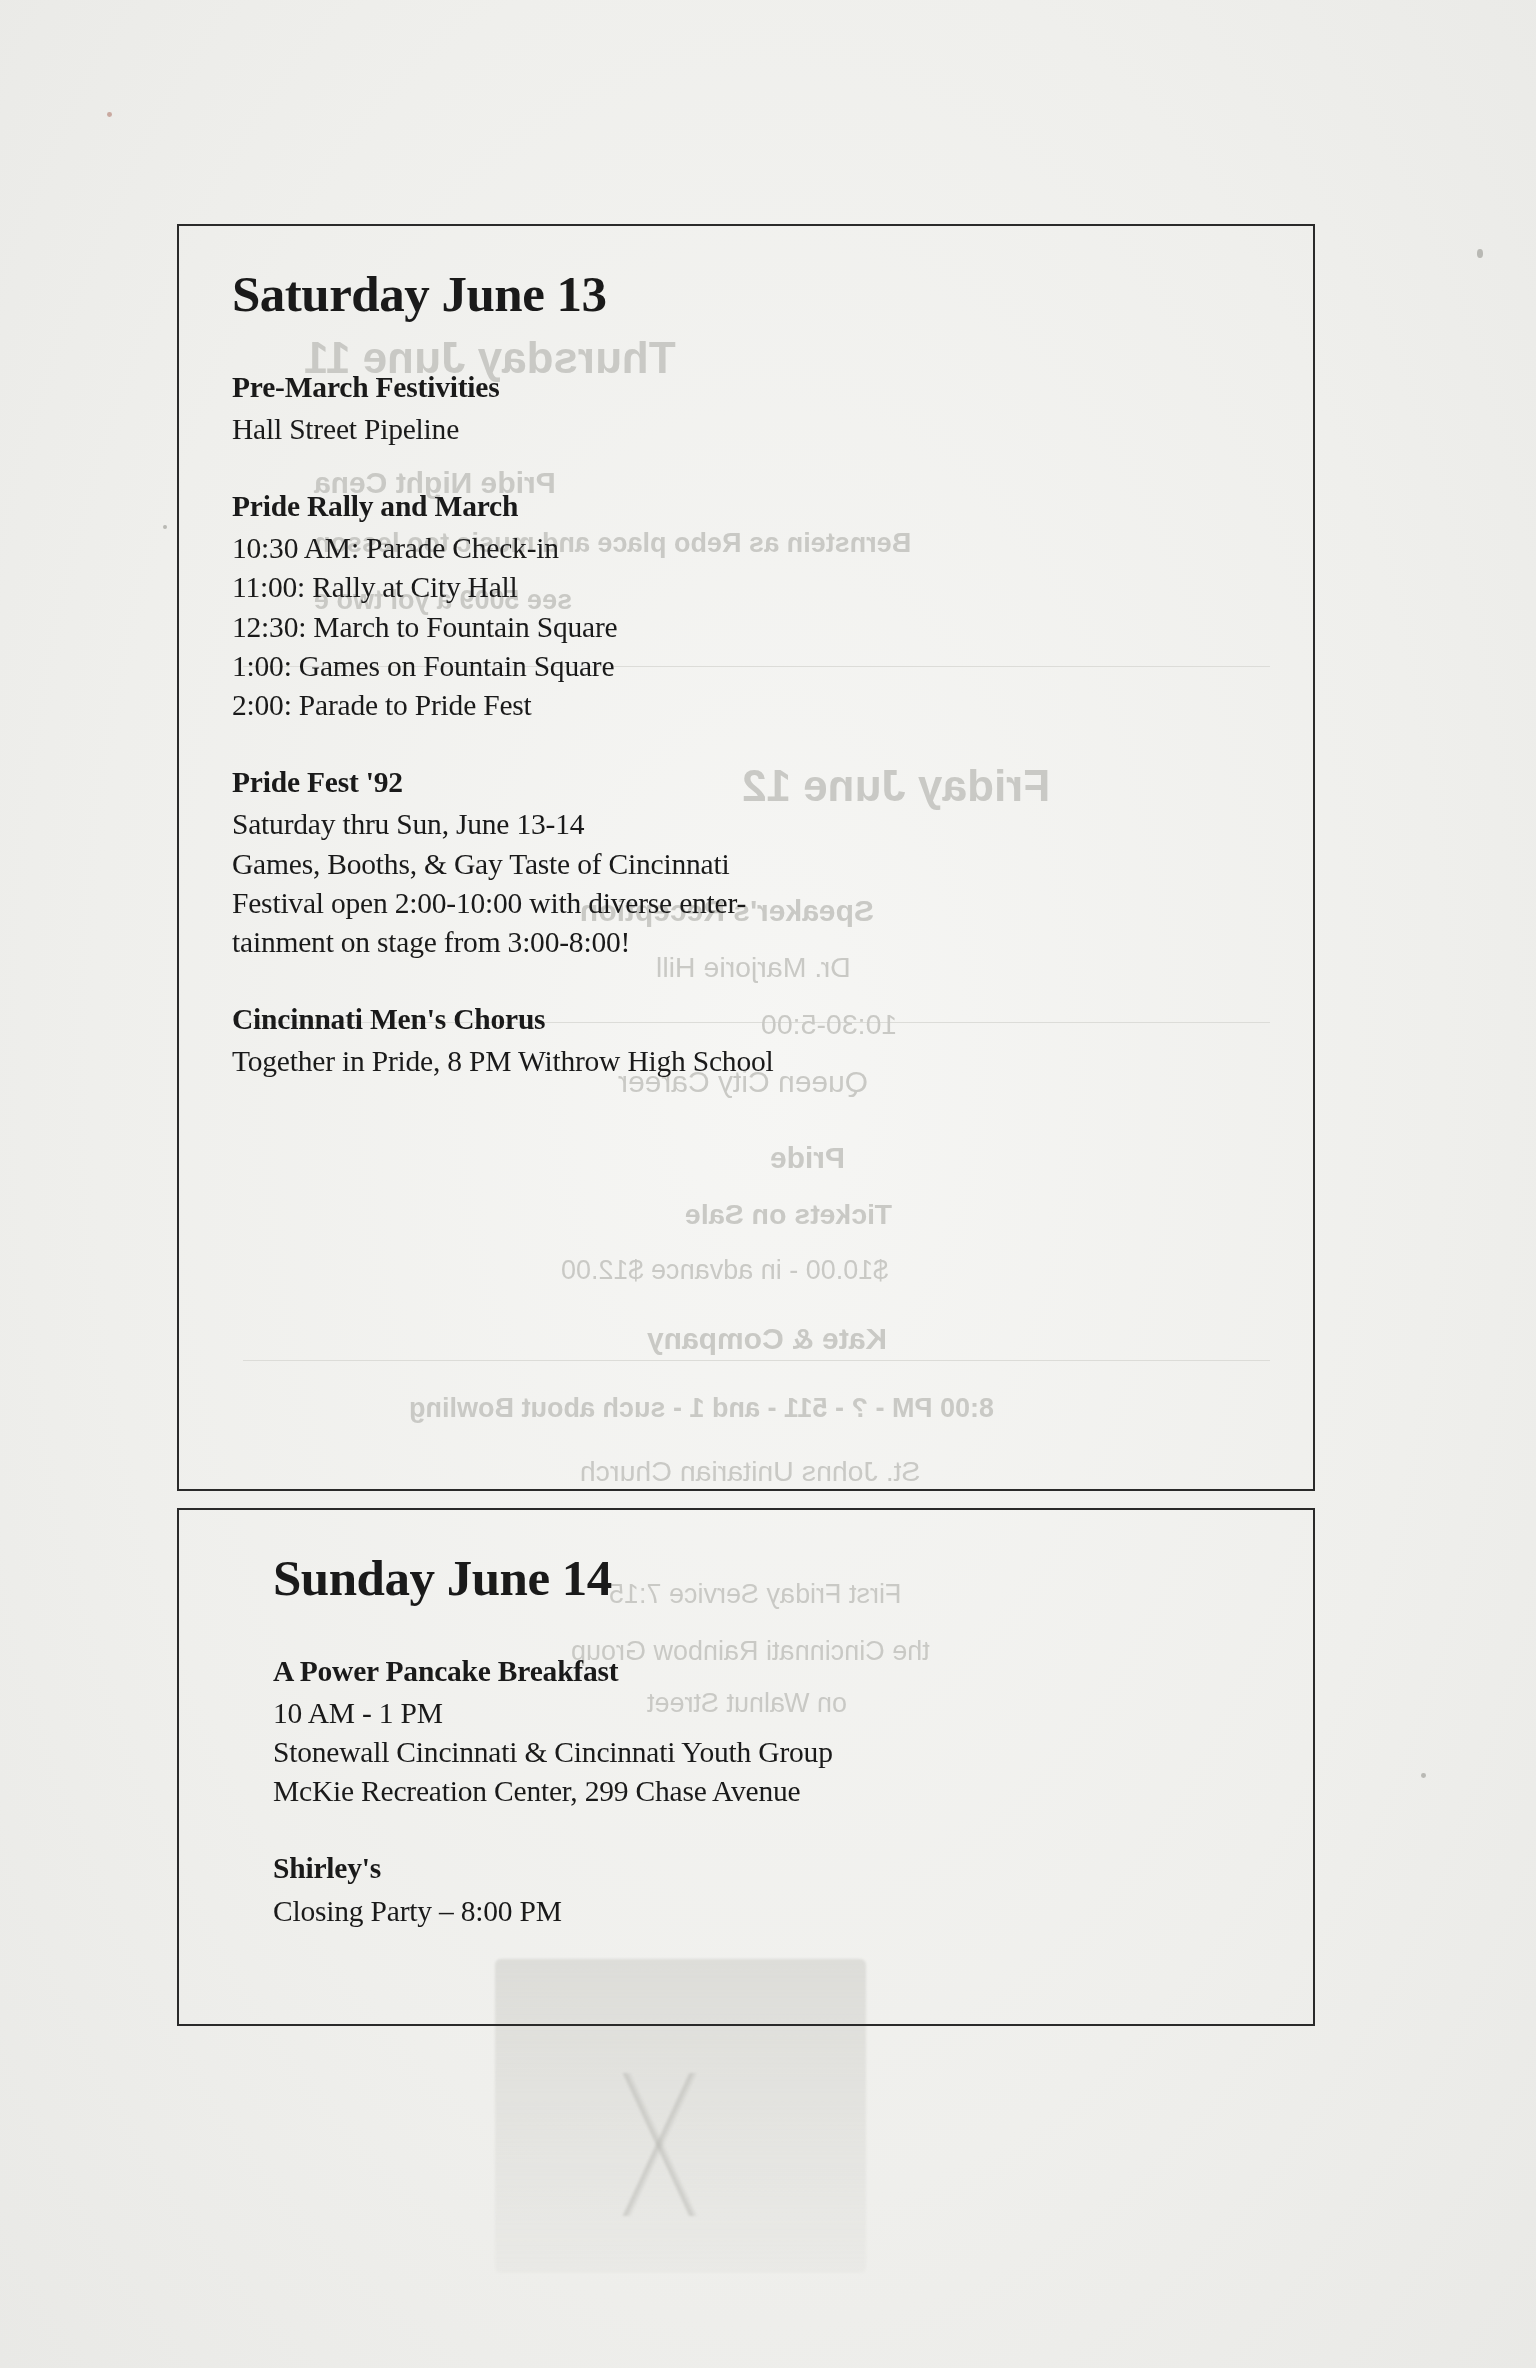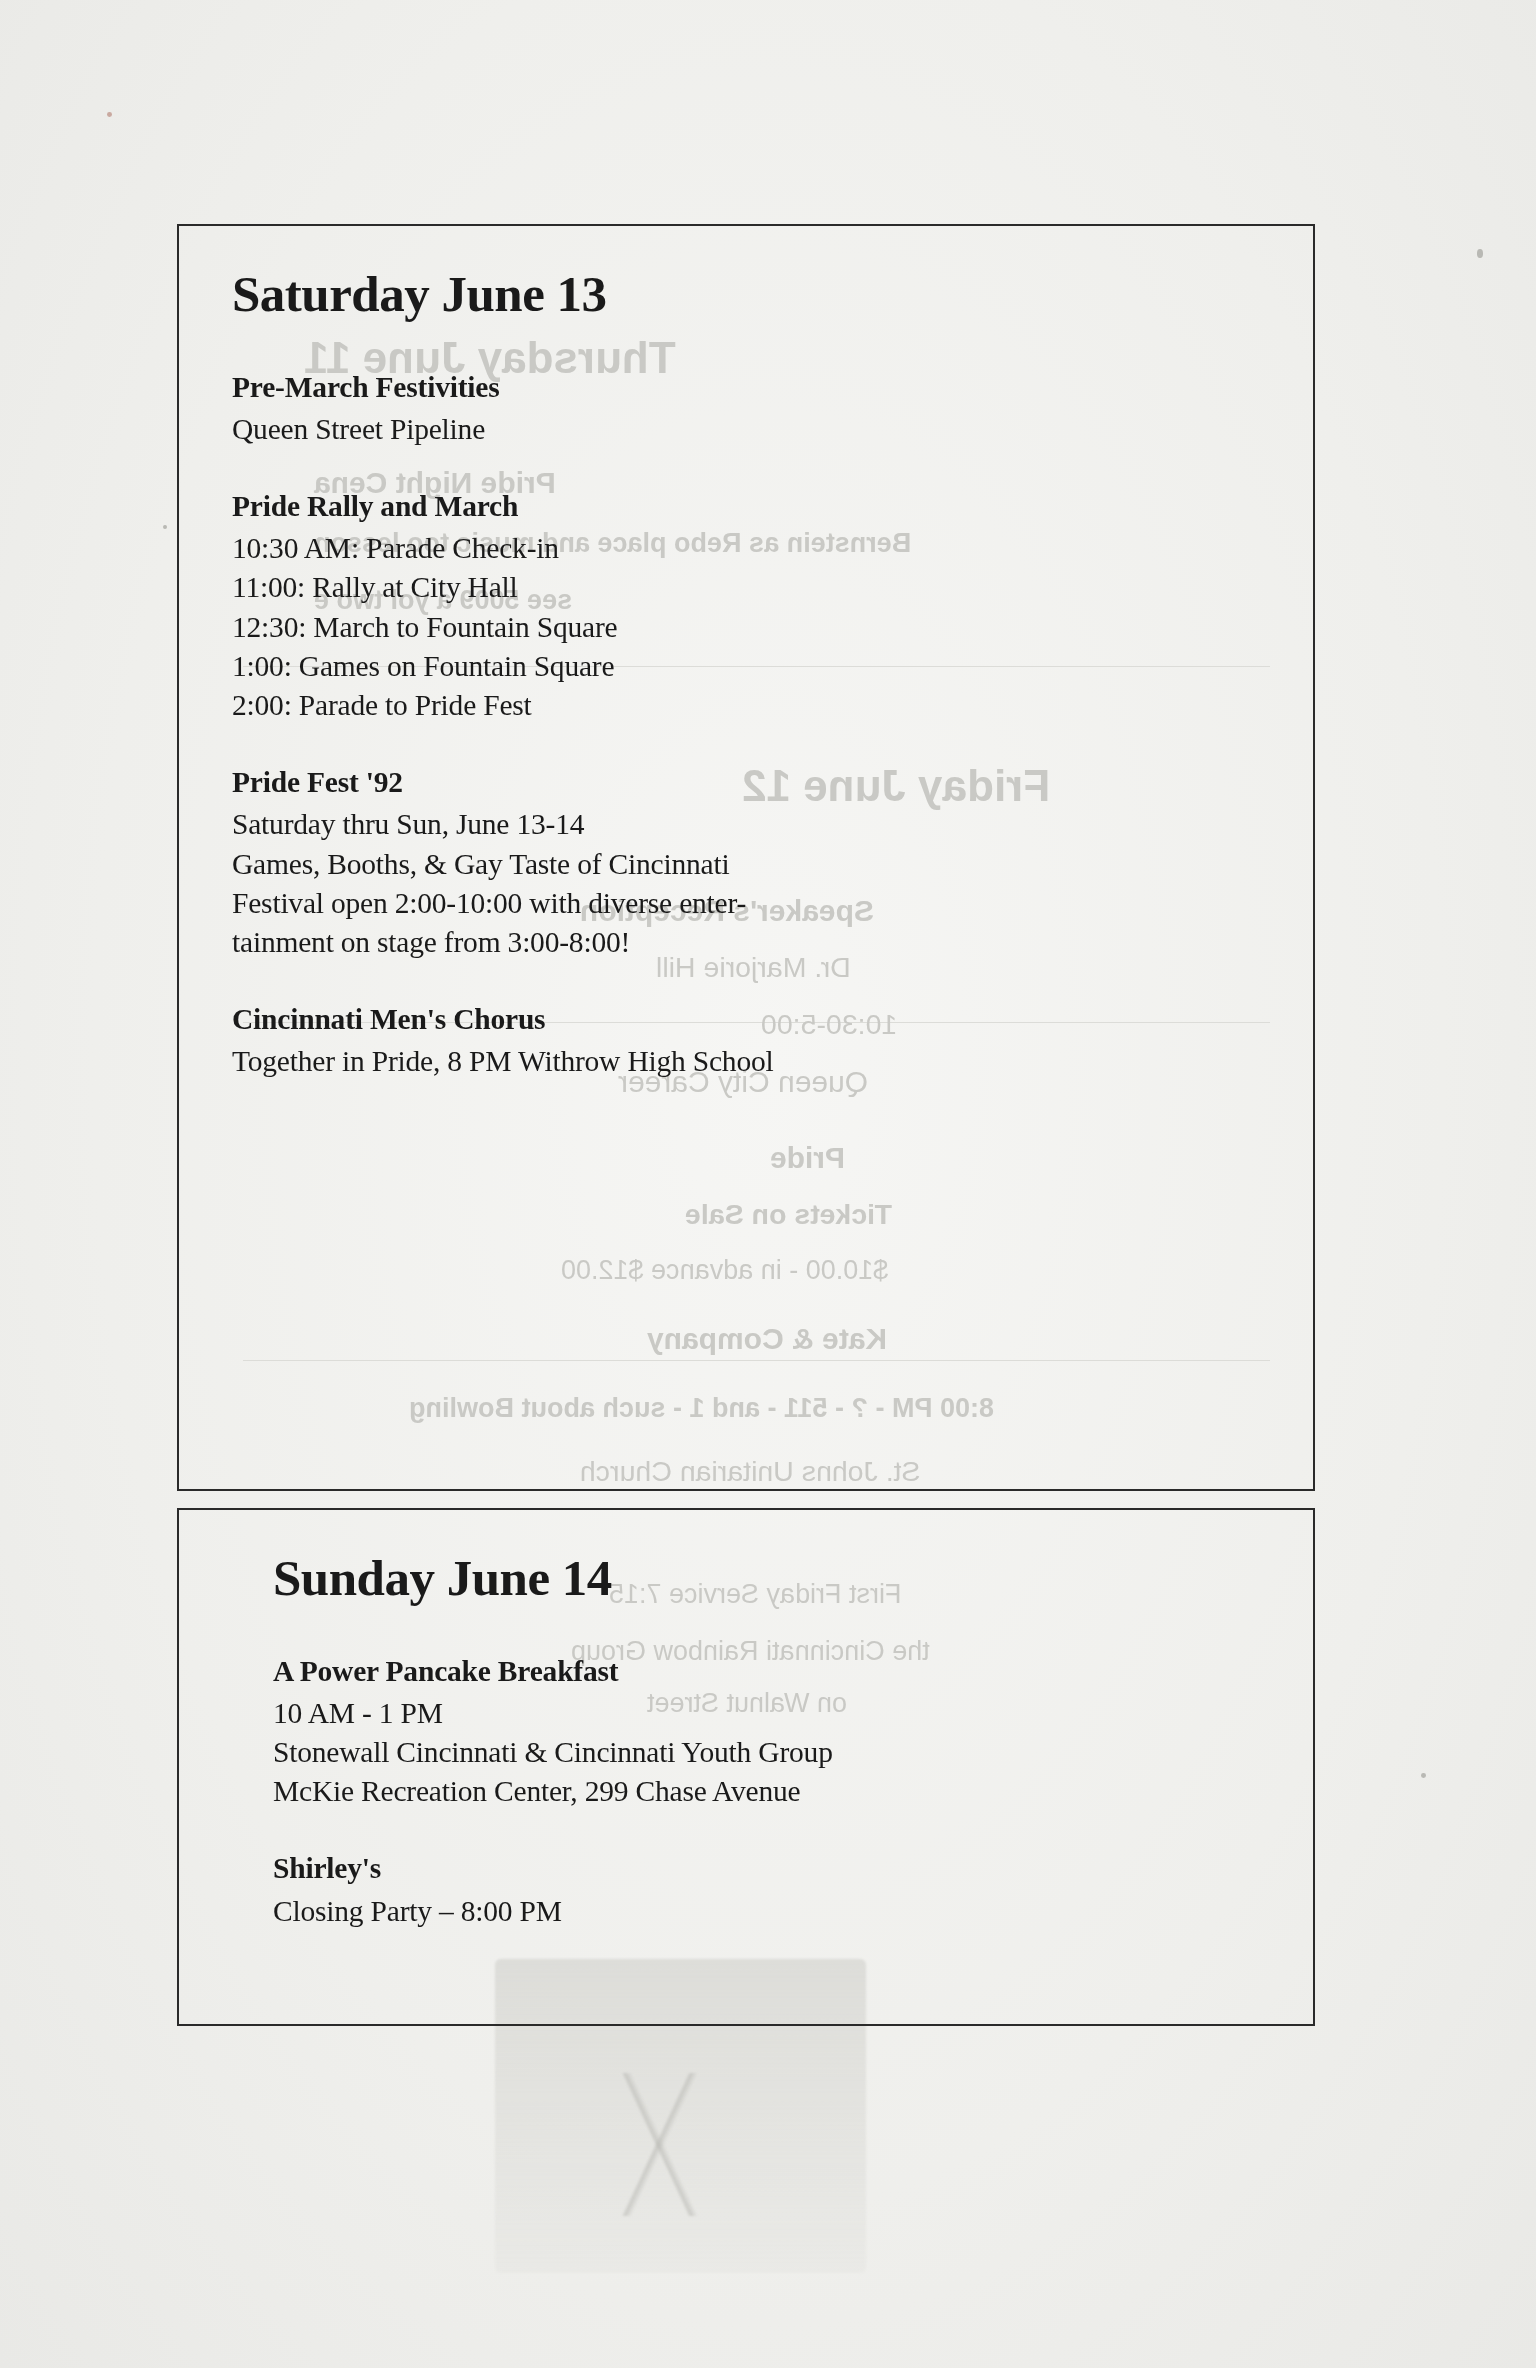--- a/index.html
+++ b/index.html
@@ -158,21 +158,21 @@
       <div class="bleed" style="left: 571px; top: 1636px; font-size: 27px;">the Cincinnati Rainbow Group</div>
       <div class="bleed" style="left: 647px; top: 1688px; font-size: 27px;">on Walnut Street</div>
     </div>
 
   <div class="box" id="box-saturday">
     <div class="inner">
       <h1 class="day">Saturday June 13</h1>
 
       <div class="section">
         <div class="section-title">Pre-March Festivities</div>
-        <div class="line">Queen Street Pipeline</div>
+        <div class="line">Hall Street Pipeline</div>
       </div>
 
       <div class="section">
         <div class="section-title">Pride Rally and March</div>
         <div class="line">10:30 AM:  Parade Check-in</div>
         <div class="line">11:00: Rally at City Hall</div>
         <div class="line">12:30: March to Fountain Square</div>
         <div class="line">1:00: Games on Fountain Square</div>
         <div class="line">2:00: Parade to Pride Fest</div>
       </div>

